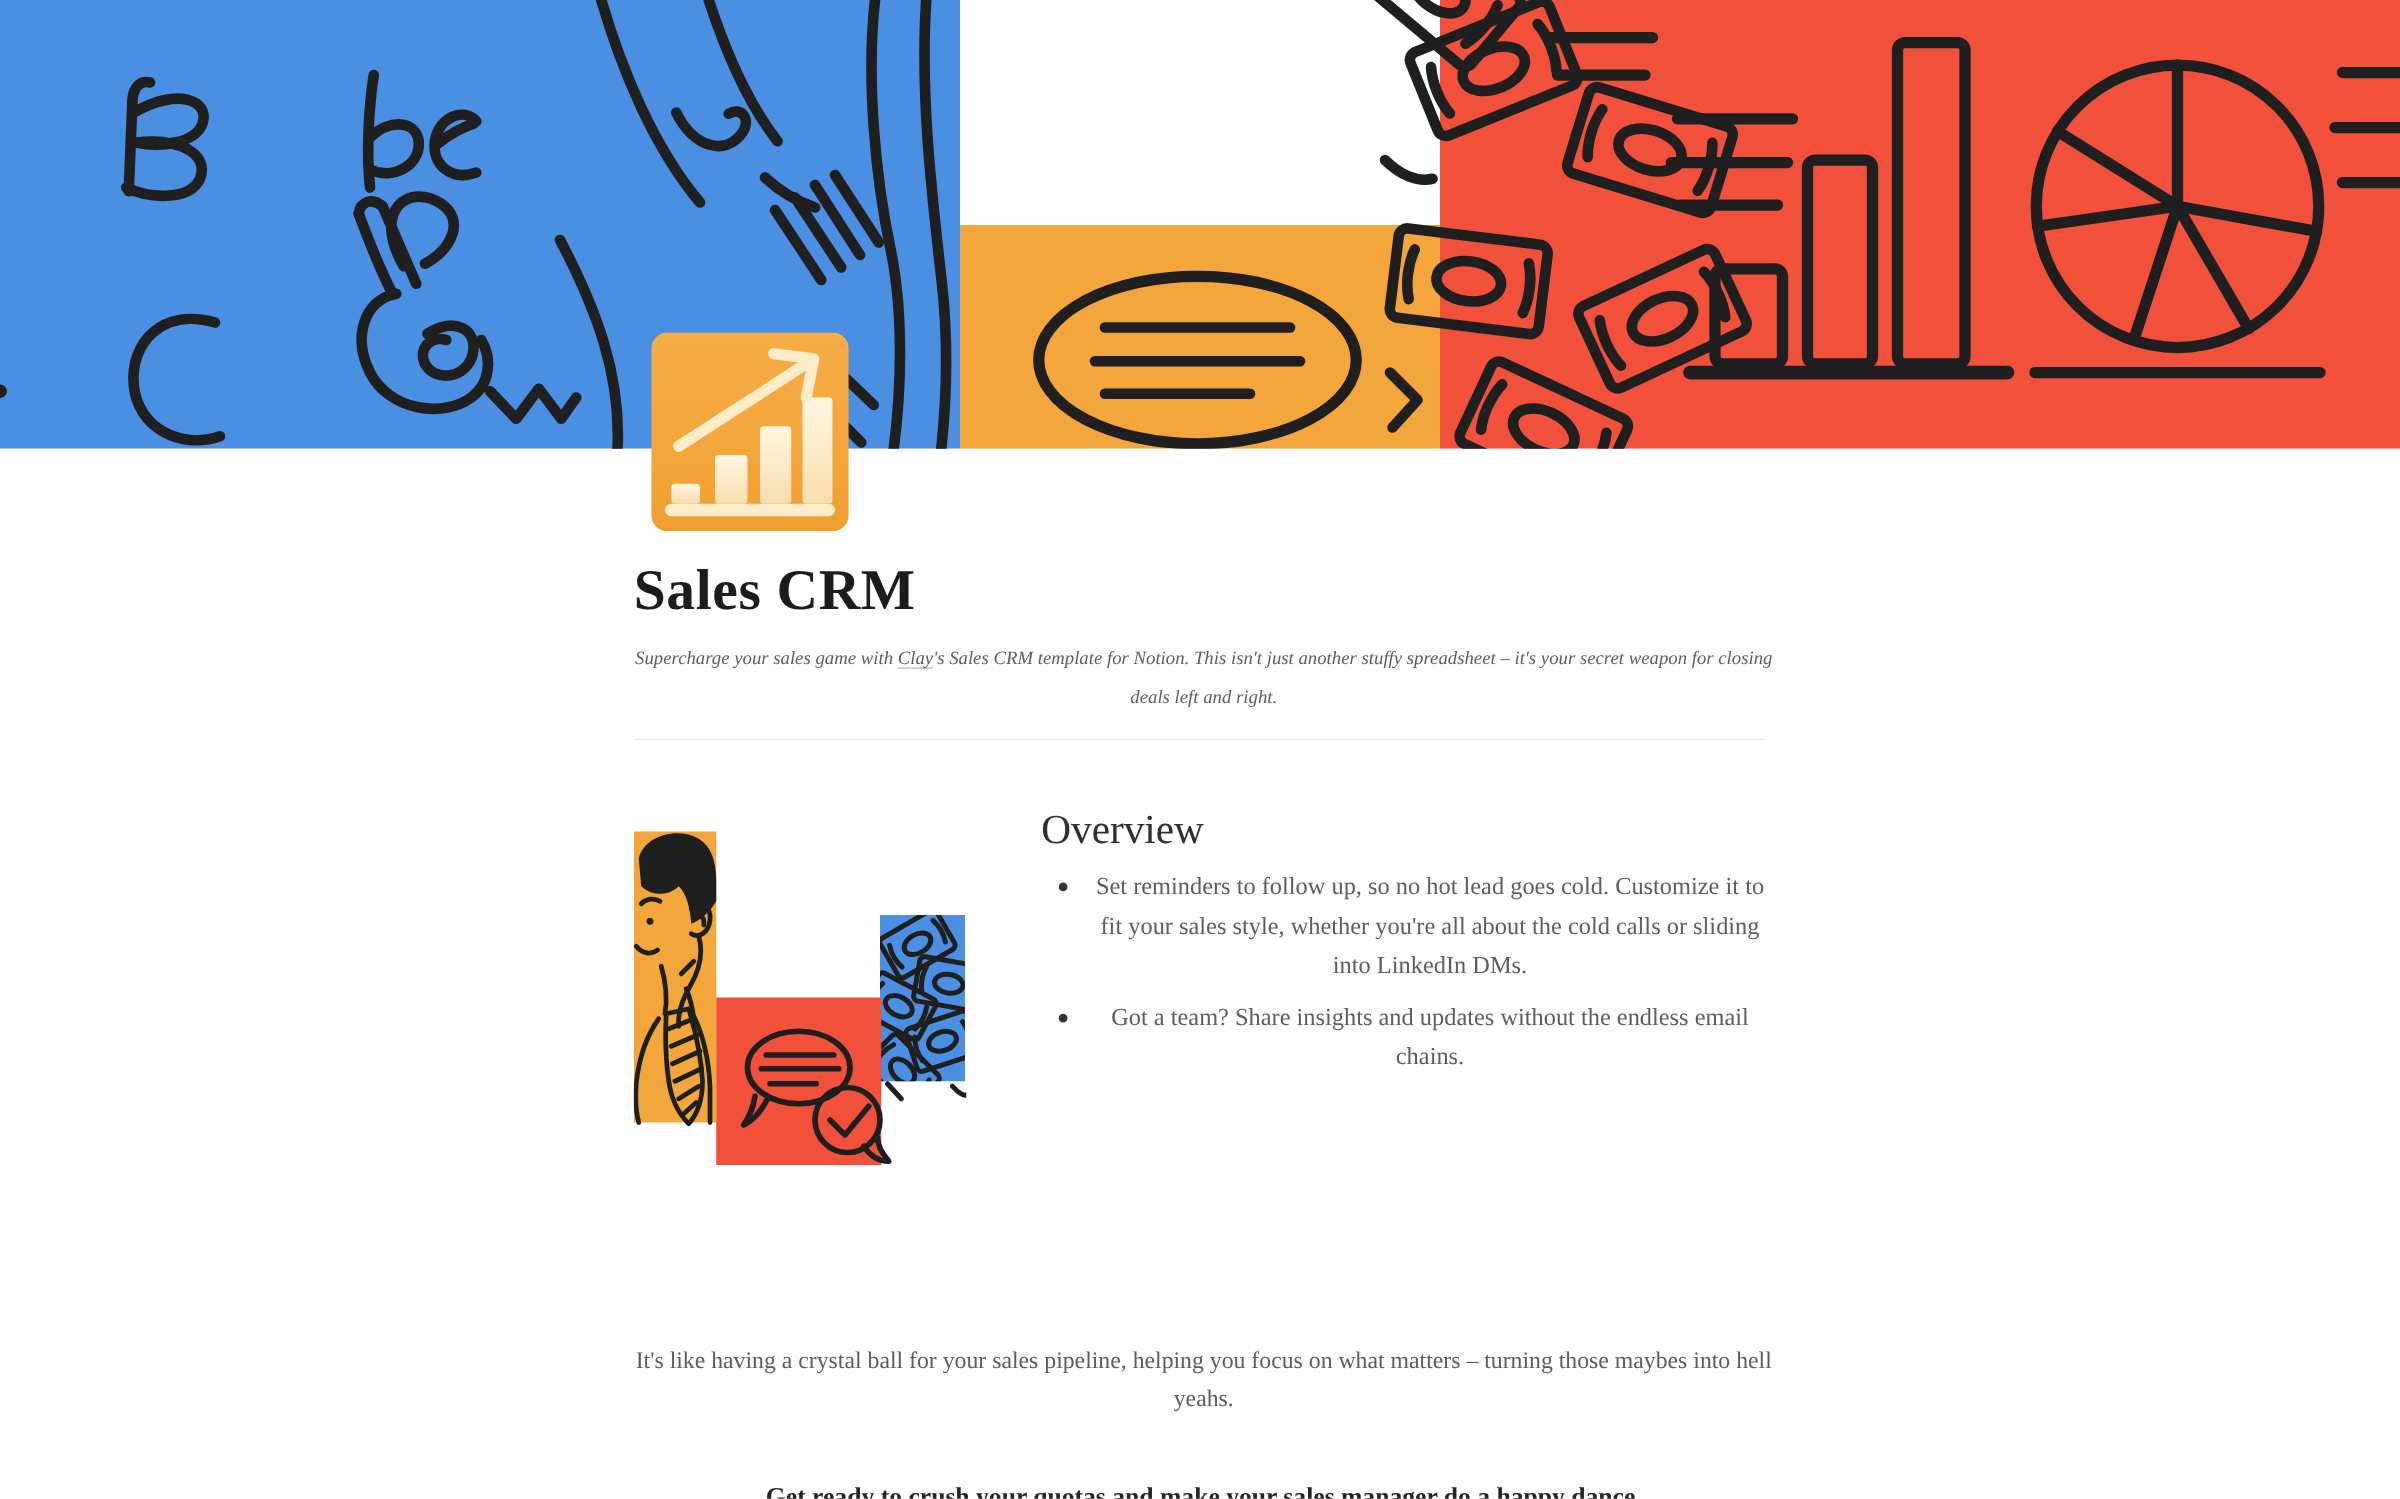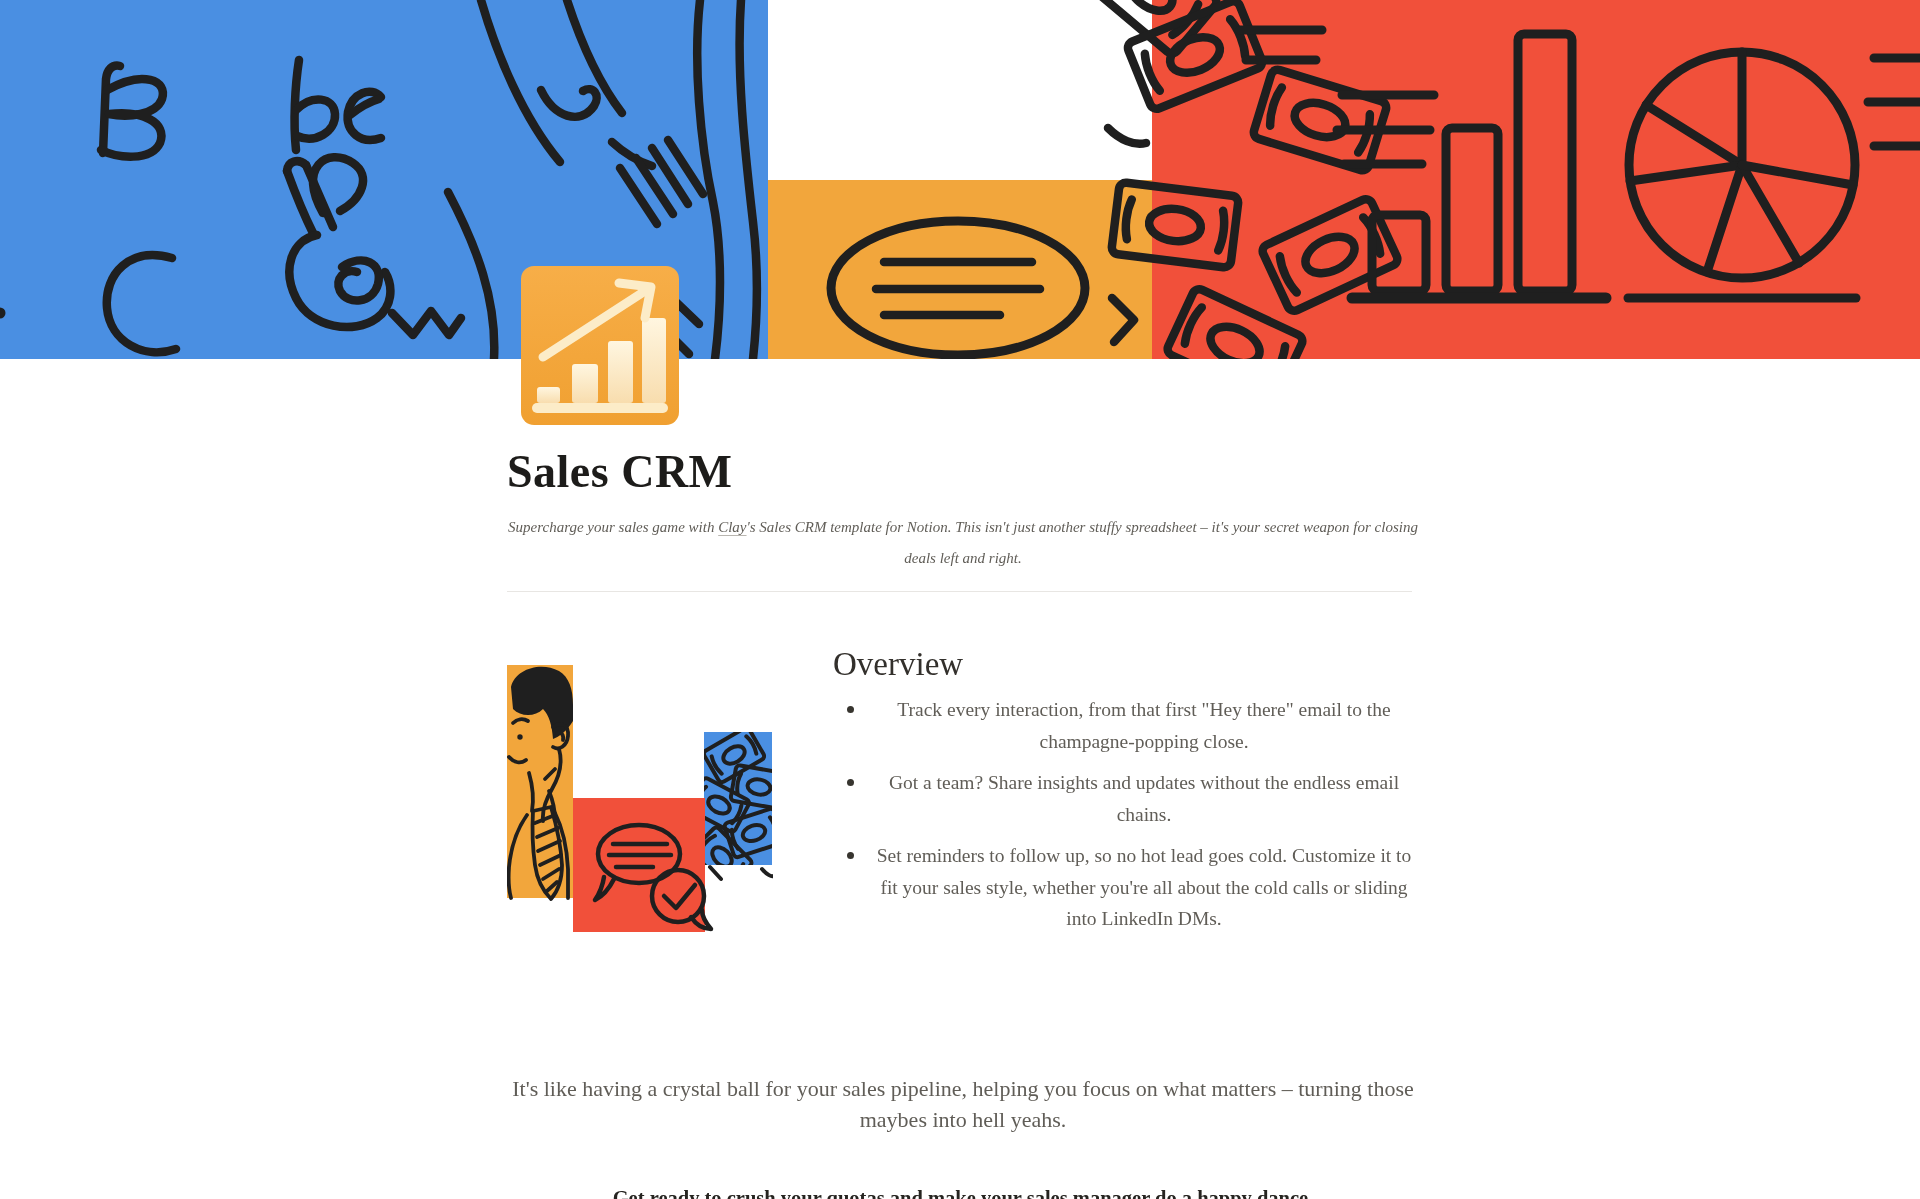--- a/index.html
+++ b/index.html
@@ -19,21 +19,21 @@
   .page-icon{left:521px;top:266px;width:158px;height:159px;}
   .page-title{left:507px;top:444px;font-size:46px;line-height:1.2;font-weight:bold;color:var(--c-title);letter-spacing:0.5px;white-space:nowrap;}
   .desc{left:507px;top:512px;width:912px;font-size:15px;line-height:31px;font-style:italic;color:var(--c-text);}
   .desc a{color:inherit;text-decoration:underline;text-decoration-color:#b9b6b0;text-underline-offset:3px;cursor:pointer;}
   .divider{left:507px;top:591px;width:905px;height:1px;background:var(--c-divider);border:0;margin:0;}
   .illus{left:507px;top:665px;width:266px;height:268px;}
   .ov-h2{left:833px;top:646px;font-size:33px;line-height:1.1;font-weight:normal;color:var(--c-heading);white-space:nowrap;}
   .ov-list{left:833px;top:694px;width:586px;list-style:none;margin:0;padding:0;}
   .ov-list li{position:relative;padding-left:36px;margin:0 0 10px 0;font-size:19.5px;line-height:31.5px;color:var(--c-text);}
   .dot{position:absolute;left:14px;top:12px;width:7px;height:7px;border-radius:50%;background:#37352f;}
-  .closing{left:507px;top:1073px;width:912px;font-size:22px;line-height:31px;color:var(--c-text);}
+  .closing{left:507px;top:1073px;width:912px;font-size:19px;line-height:31px;color:var(--c-text);}
   .cta{left:507px;top:1183px;width:912px;font-size:20.5px;line-height:31px;font-weight:bold;color:#262420;}
   svg{display:block;}
   .ink{stroke:var(--c-ink);fill:none;stroke-linecap:round;stroke-linejoin:round;}
 </style>
 </head>
 <body>
 
 <div class="abs cover">
   <svg width="1920" height="359" viewBox="0 0 1920 359">
     <defs>
@@ -209,20 +209,19 @@
       <circle cx="171" cy="231" r="26"></circle>
       <path d="M157,231 L169,243 L188,220"></path>
       <path d="M184,252 C190,261 197,264 204,264 C198,257 195,250 195,245"></path>
     </g>
   </svg>
 </div>
 
 <h2 class="abs ov-h2" style="margin:0">Overview</h2>
 
 <ul class="abs ov-list">
-  <li><span class="dot"></span><span>Track every interaction, from that first "Hey there" email to the champagne-popping close.</span></li>
+  <li><span class="dot"></span><span>Set reminders to follow up, so no hot lead goes cold. Customize it to fit your sales style, whether you're all about the cold calls or sliding into LinkedIn DMs.</span></li>
   <li><span class="dot"></span><span>Got a team? Share insights and updates without the endless email chains.</span></li>
-  <li><span class="dot"></span><span>Set reminders to follow up, so no hot lead goes cold. Customize it to fit your sales style, whether you're all about the cold calls or sliding into LinkedIn DMs.</span></li>
 </ul>
 
 <p class="abs closing" style="margin:0">It's like having a crystal ball for your sales pipeline, helping you focus on what matters – turning those maybes into hell yeahs.</p>
 
 <p class="abs cta" style="margin:0">Get ready to crush your quotas and make your sales manager do a happy dance.</p>
 
 </body></html>

